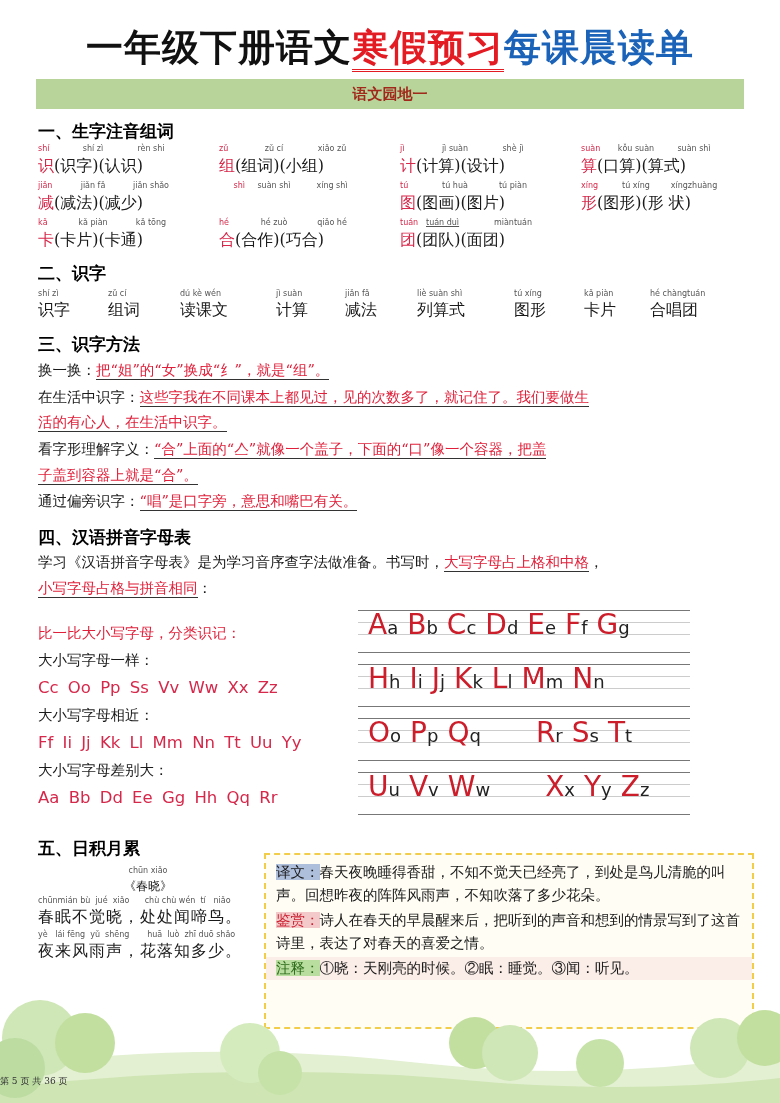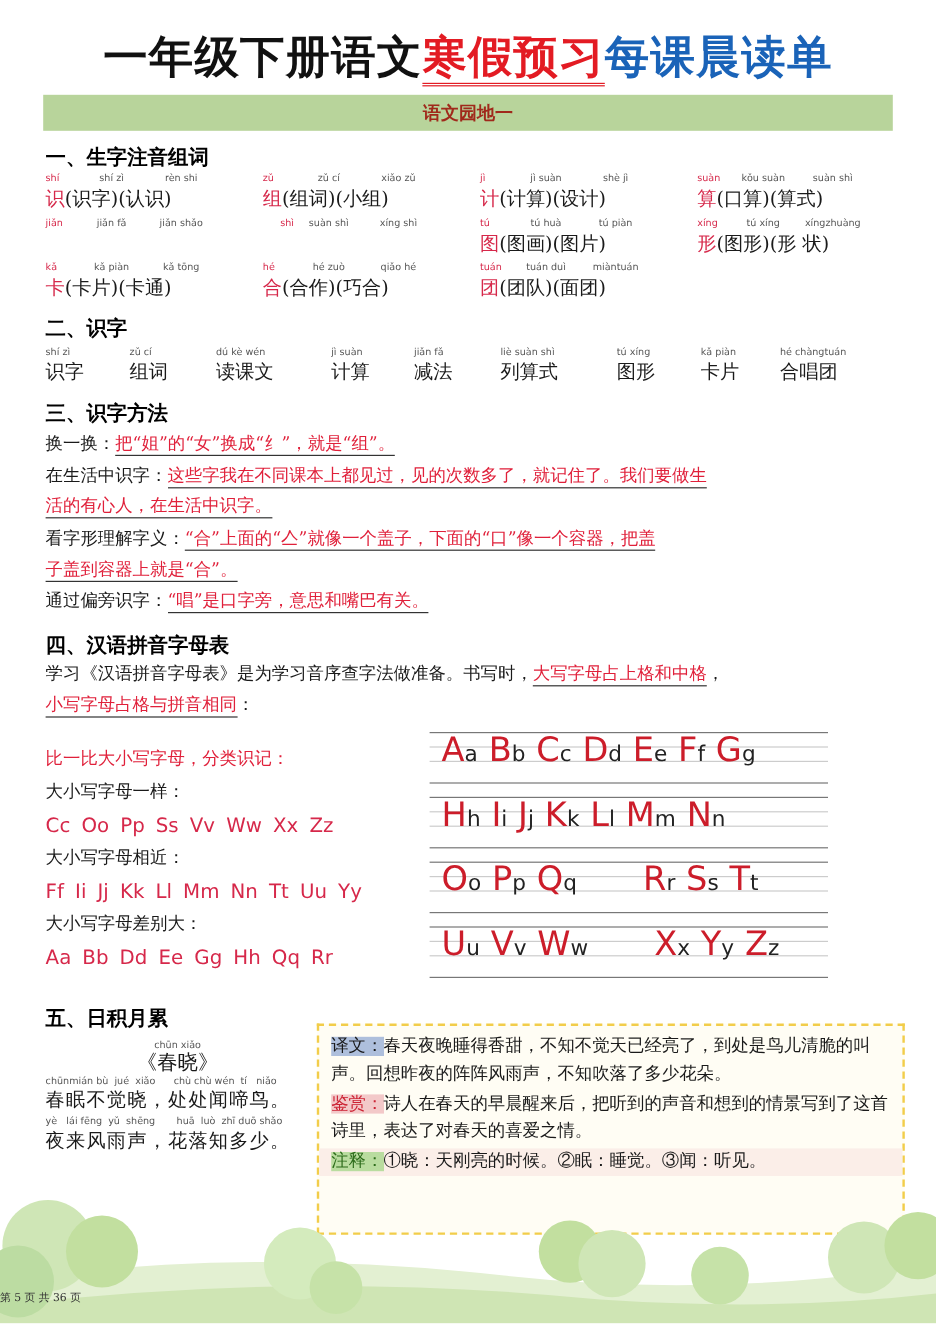--- a/index.html
+++ b/index.html
@@ -40,21 +40,21 @@
   .arow { position: relative; height: 54px; }
   .arow .hl { position: absolute; left: 0; right: 0; height: 0; border-top: 1px solid #999; }
   .arow .hl.light { border-top: 1px solid #ccc; }
   .arow .hl.dark { border-top: 1.5px solid #777; }
   .arow .letters { position: absolute; left: 10px; top: 2px; display: flex; font-family: "DejaVu Sans", sans-serif; }
   .pair { display: flex; align-items: baseline; margin-right: 9px; }
   .pair .up { color: #cc1d2a; font-size: 28px; line-height: 34px; }
   .pair .lo { color: #222; font-size: 18px; }
   .poem { position: absolute; left: 38px; top: 866px; width: 220px; text-align: center; }
   .poem .py { font-size: 8px; }
-  .poem .ptitle { font-size: 17px; line-height: 20px; }
+  .poem .ptitle { font-size: 12px; line-height: 20px; }
   .poem .author { font-size: 15px; line-height: 24px; font-weight: bold; }
   .poem .lines { text-align: left; }
   .poem .lines .hz { font-size: 16px; line-height: 21px; letter-spacing: 1px; white-space: nowrap; }
   .notebox {
     position: absolute; left: 264px; top: 853px; width: 490px; height: 176px;
     border: 2px dashed #f2cd4a; background: #fffdf4; padding: 6px 10px;
   }
   .notebox p { font-size: 14.5px; line-height: 23px; }
   .tag-blue { background: #aebfdc; }
   .tag-pink { background: #f3c9c9; color: #c23; }
@@ -108,20 +108,21 @@
         <div class="hz"><span class="key">算</span>(<span>口算</span>)(<span>算式</span>)</div>
       </div>
     </div>
     <div class="row1">
       <div class="cell1">
         <div class="pyline">
           <span class="py red" style="width:26px;">jiǎn</span>
           <span class="py" style="width:58px;text-align:center;">jiǎn fǎ</span>
           <span class="py" style="width:58px;text-align:center;">jiǎn shǎo</span>
         </div>
+        <div class="hz"><span class="key">减</span>(<span>减法</span>)(<span>减少</span>)</div>
       </div>
       <div class="cell1">
         <div class="pyline">
           <span class="py red" style="width:26px;text-align:right;">shì</span>
           <span class="py" style="width:58px;text-align:center;">suàn shì</span>
           <span class="py" style="width:58px;text-align:center;">xíng shì</span>
         </div>
       </div>
       <div class="cell1">
         <div class="pyline">
@@ -153,21 +154,21 @@
         <div class="pyline">
           <span class="py red" style="width:26px;">hé</span>
           <span class="py" style="width:58px;text-align:center;">hé zuò</span>
           <span class="py" style="width:58px;text-align:center;">qiǎo hé</span>
         </div>
         <div class="hz"><span class="key">合</span>(<span>合作</span>)(<span>巧合</span>)</div>
       </div>
       <div class="cell1">
         <div class="pyline">
           <span class="py red" style="width:26px;">tuán</span>
-          <span class="py" style="width:58px;text-align:center;">tuán duì</span>
+          <span class="py" style="width:58px;text-decoration:underline;">tuán duì</span>
           <span class="py" style="width:58px;text-align:center;">miàntuán</span>
         </div>
         <div class="hz"><span class="key">团</span>(<span>团队</span>)(<span>面团</span>)</div>
       </div>
     </div>
   </div>
 
 <div class="h2" style="top:262px;">二、识字</div>
 <div class="words2" id="words2">
     <div class="w2" style="position: absolute; left: 0px;">

